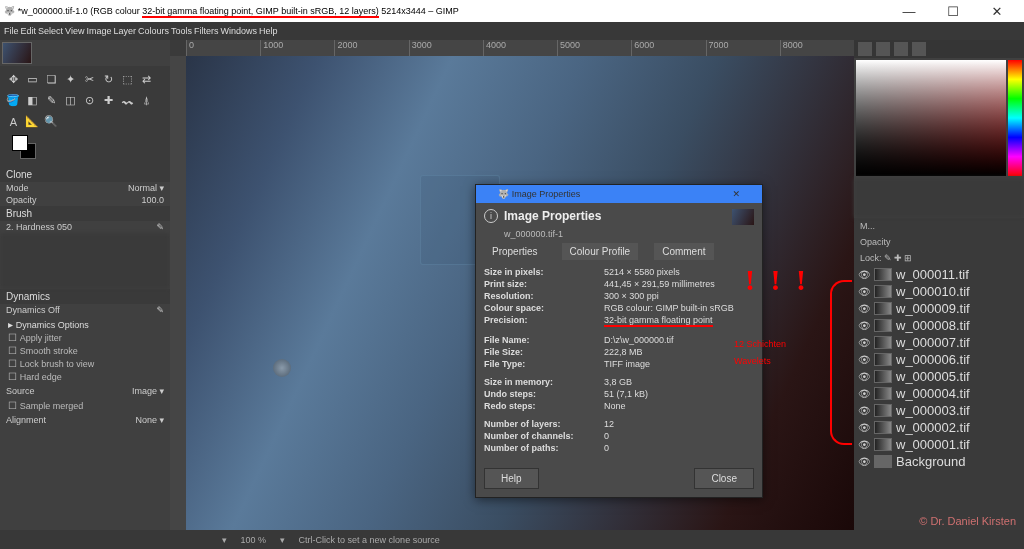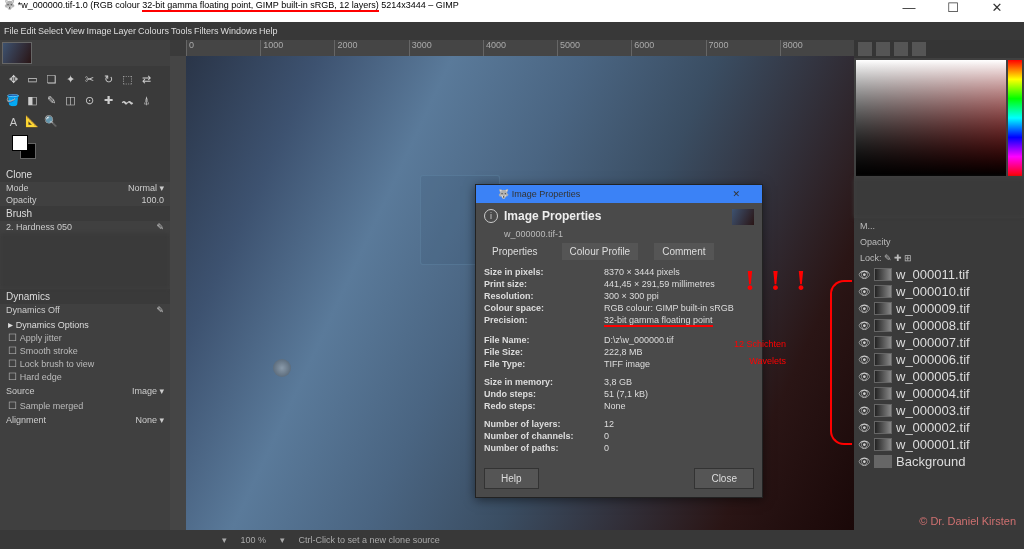--- a/index.html
+++ b/index.html
@@ -1,17 +1,17 @@
 <!DOCTYPE html>
 <html><head>
 <meta charset="utf-8">
 <style>
 *{margin:0;padding:0;box-sizing:border-box;font-family:"Segoe UI",Tahoma,sans-serif;font-size:9px;user-select:none}
 body{background:#454545;color:#ccc;width:1024px;height:549px;overflow:hidden;position:relative}
-.titlebar{height:22px;background:#fff;color:#000;display:flex;padding:0 4px;font-size:10px}
+.titlebar{height:22px;background:#fff;color:#000;display:flex;align-items:center;padding:0 4px;font-size:10px}
 .titlebar .txt{flex:1;white-space:nowrap}
 .titlebar .underline{border-bottom:2px solid red}
 .winbtns{display:flex;gap:14px;padding-right:8px}
 .winbtn{width:30px;text-align:center;font-size:13px;color:#333}
 .menubar{height:18px;background:#383838;display:flex;align-items:center;padding-left:4px;gap:2px;font-size:10px}
 .menubar span{color:#ddd}
 .main{display:flex;height:490px}
 .left{width:170px;background:#404040;display:flex;flex-direction:column}
 .toolbox{padding:4px;background:#3a3a3a}
 .toolrow{display:flex;gap:0;margin-bottom:2px}
@@ -61,21 +61,21 @@
 .dlg-tab.active{background:#4a4a4a}
 .dlg-body{padding:6px 8px}
 .prop{display:flex;padding:1px 0;font-size:10px}
 .prop .k{width:120px;text-align:left;padding-right:4px;color:#ddd;font-weight:bold}
 .prop .v{color:#ddd}
 .prop.gap{height:6px}
 .dlg-foot{display:flex;justify-content:space-between;padding:8px}
 .btn{background:#555;color:#ddd;padding:4px 16px;font-size:10px;border:1px solid #333}
 .red-underline{border-bottom:2px solid red}
 .annot-excl{position:absolute;left:745px;top:263px;color:red;font-size:30px;font-weight:bold;letter-spacing:4px;font-family:serif}
-.annot-text{position:absolute;left:734px;top:335px;color:red;font-size:14px;text-align:right;line-height:15px}
+.annot-text{position:absolute;left:734px;top:335px;color:red;font-size:14px;text-align:left;line-height:15px}
 .annot-brace{position:absolute;left:830px;top:280px;width:22px;height:165px;border-left:2.5px solid red;border-top:2.5px solid red;border-bottom:2.5px solid red;border-radius:14px 0 0 14px}
 .statusbar{height:19px;background:#383838;display:flex;align-items:center;padding:0 8px;gap:14px;font-size:10px;color:#aaa}
 .watermark{position:absolute;right:8px;bottom:22px;color:rgba(255,130,130,.75);font-size:11px}
 .thumb-nav{width:30px;height:22px;background:linear-gradient(115deg,#3d5270,#2a1515);border:1px solid #666;margin:2px}
 </style>
 </head>
 <body>
 
 <div class="titlebar">
   <span class="txt">
@@ -305,21 +305,21 @@
   <div class="dlg-thumb"></div>
   <div class="dlg-sub">w_000000.tif-1</div>
   <div class="dlg-tabs">
     <div class="dlg-tab active">Properties</div>
     <div class="dlg-tab">Colour Profile</div>
     <div class="dlg-tab">Comment</div>
   </div>
   <div class="dlg-body" id="dlgbody">
       <div class="prop">
         <span class="k">Size in pixels:</span>
-        <span class="v">8370 × 3444 pixels</span>
+        <span class="v">5214 × 5580 pixels</span>
       </div>
       <div class="prop">
         <span class="k">Print size:</span>
         <span class="v">441,45 × 291,59 millimetres</span>
       </div>
       <div class="prop">
         <span class="k">Resolution:</span>
         <span class="v">300 × 300 ppi</span>
       </div>
       <div class="prop">

